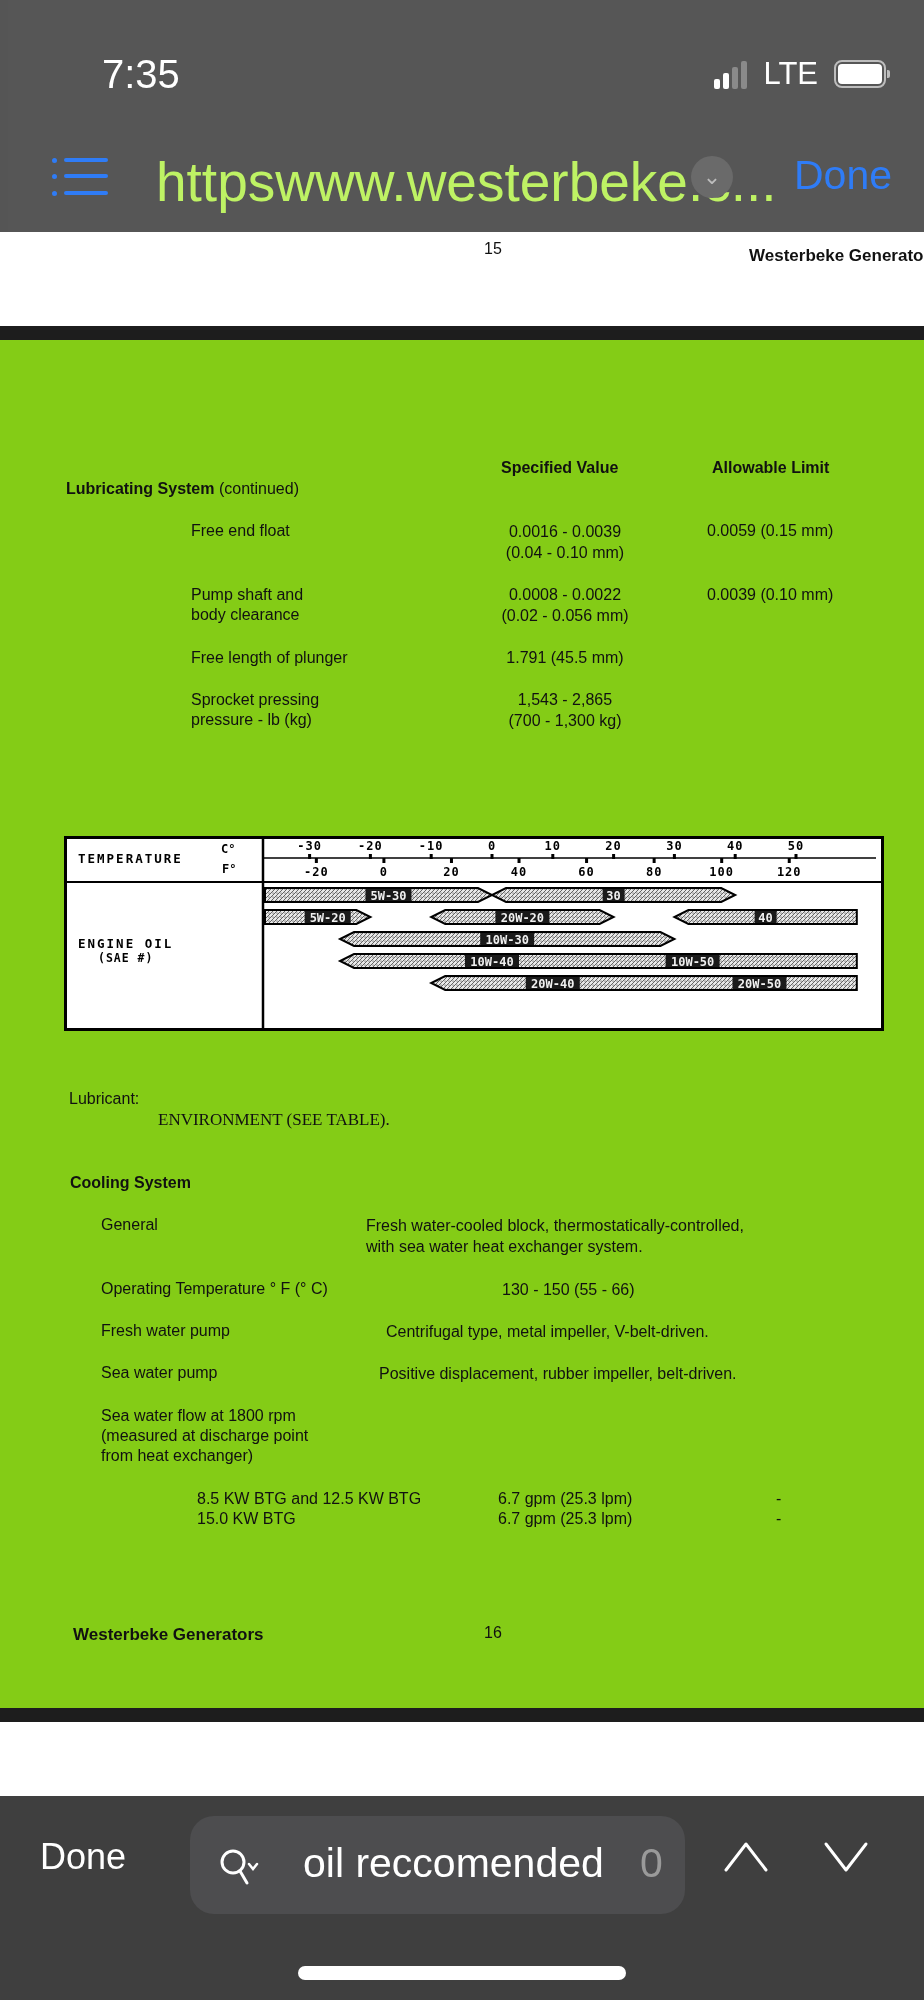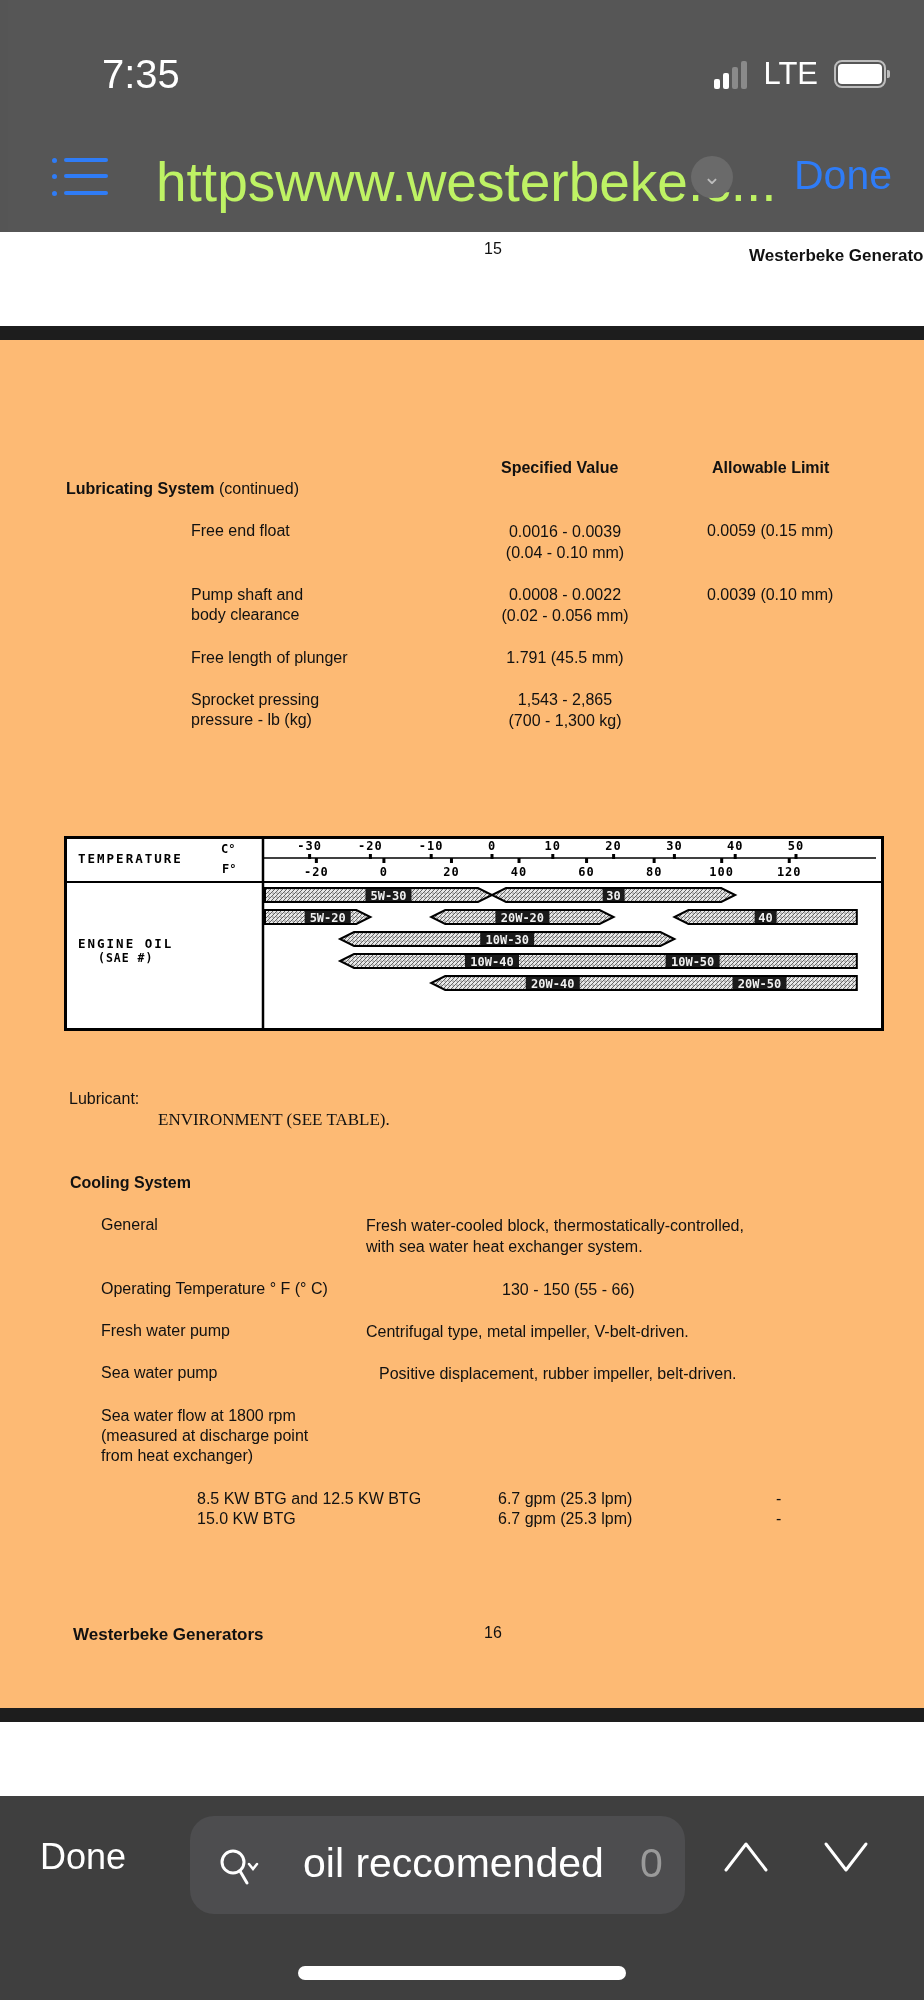--- a/index.html
+++ b/index.html
@@ -21,21 +21,21 @@
   .list-icon { position: absolute; left: 44px; top: 158px; width: 56px; height: 38px; }
   .list-icon .dot { position: absolute; left: 0; width: 5px; height: 5px; border-radius: 50%; background: #2f7cf6; }
   .list-icon .bar { position: absolute; left: 12px; width: 44px; height: 4px; border-radius: 2px; background: #2f7cf6; }
   .url { position: absolute; left: 148px; top: 150px; font-size: 55px; color: #bef264; white-space: nowrap; text-align: center; }
   .url-chevron { position: absolute; left: 683px; top: 156px; width: 42px; height: 42px; border-radius: 50%; background: #6a6a6a; color: #bdbdbd; font-size: 22px; text-align: center; line-height: 42px; }
   .done-top { position: absolute; right: 40px; top: 152px; font-size: 41px; color: #2f7cf6; }
 
   
   .page-top { position: absolute; left: 0; top: 232px; width: 924px; height: 94px; background: #fff; }
   .gap-top { position: absolute; left: 0; top: 326px; width: 924px; height: 14px; background: #1d1d1d; }
-  .page { position: absolute; left: 0; top: 340px; width: 924px; height: 1368px; background: #fdba74; }
+  .page { position: absolute; left: 0; top: 340px; width: 924px; height: 1368px; background: #84cc16; }
   .gap-bottom { position: absolute; left: 0; top: 1708px; width: 924px; height: 14px; background: #1d1d1d; }
   .page-next { position: absolute; left: 0; top: 1722px; width: 924px; height: 74px; background: #fff; }
 
   .pgnum { position: absolute; font-size: 16px; color: #111; font-family: "Liberation Sans", sans-serif; }
   .hdr-right { position: absolute; left: 749px; top: 14px; font-size: 17px; font-weight: bold; color: #111; white-space: nowrap; }
 
   .t { position: absolute; font-size: 16px; color: #111; line-height: 21px; white-space: nowrap; }
   .b { font-weight: bold; }
   .center { text-align: center; }
 
@@ -213,21 +213,21 @@
 
   <div class="t b" style="left:70px; top:832px;">Cooling System</div>
   <div class="t" style="left:101px; top:874px;">General</div>
   <div class="t" style="left:366px; top:875px;">Fresh water-cooled block, thermostatically-controlled,</div>
   <div class="t" style="left:366px; top:896px;">with sea water heat exchanger system.</div>
 
   <div class="t" style="left:101px; top:938px;">Operating Temperature ° F (° C)</div>
   <div class="t" style="left:502px; top:939px;">130 - 150 (55 - 66)</div>
 
   <div class="t" style="left:101px; top:980px;">Fresh water pump</div>
-  <div class="t" style="left:366px; top:981px;">Centrifugal type, metal impeller, V-belt-driven.</div>
+  <div class="t" style="left:386px; top:981px;">Centrifugal type, metal impeller, V-belt-driven.</div>
 
   <div class="t" style="left:101px; top:1022px;">Sea water pump</div>
   <div class="t" style="left:379px; top:1023px;">Positive displacement, rubber impeller, belt-driven.</div>
 
   <div class="t" style="left:101px; top:1065px;">Sea water flow at 1800 rpm</div>
   <div class="t" style="left:101px; top:1085px;">(measured at discharge point</div>
   <div class="t" style="left:101px; top:1105px;">from heat exchanger)</div>
 
   <div class="t" style="left:197px; top:1148px;">8.5 KW BTG  and 12.5 KW BTG</div>
   <div class="t" style="left:498px; top:1148px;">6.7 gpm (25.3 lpm)</div>

